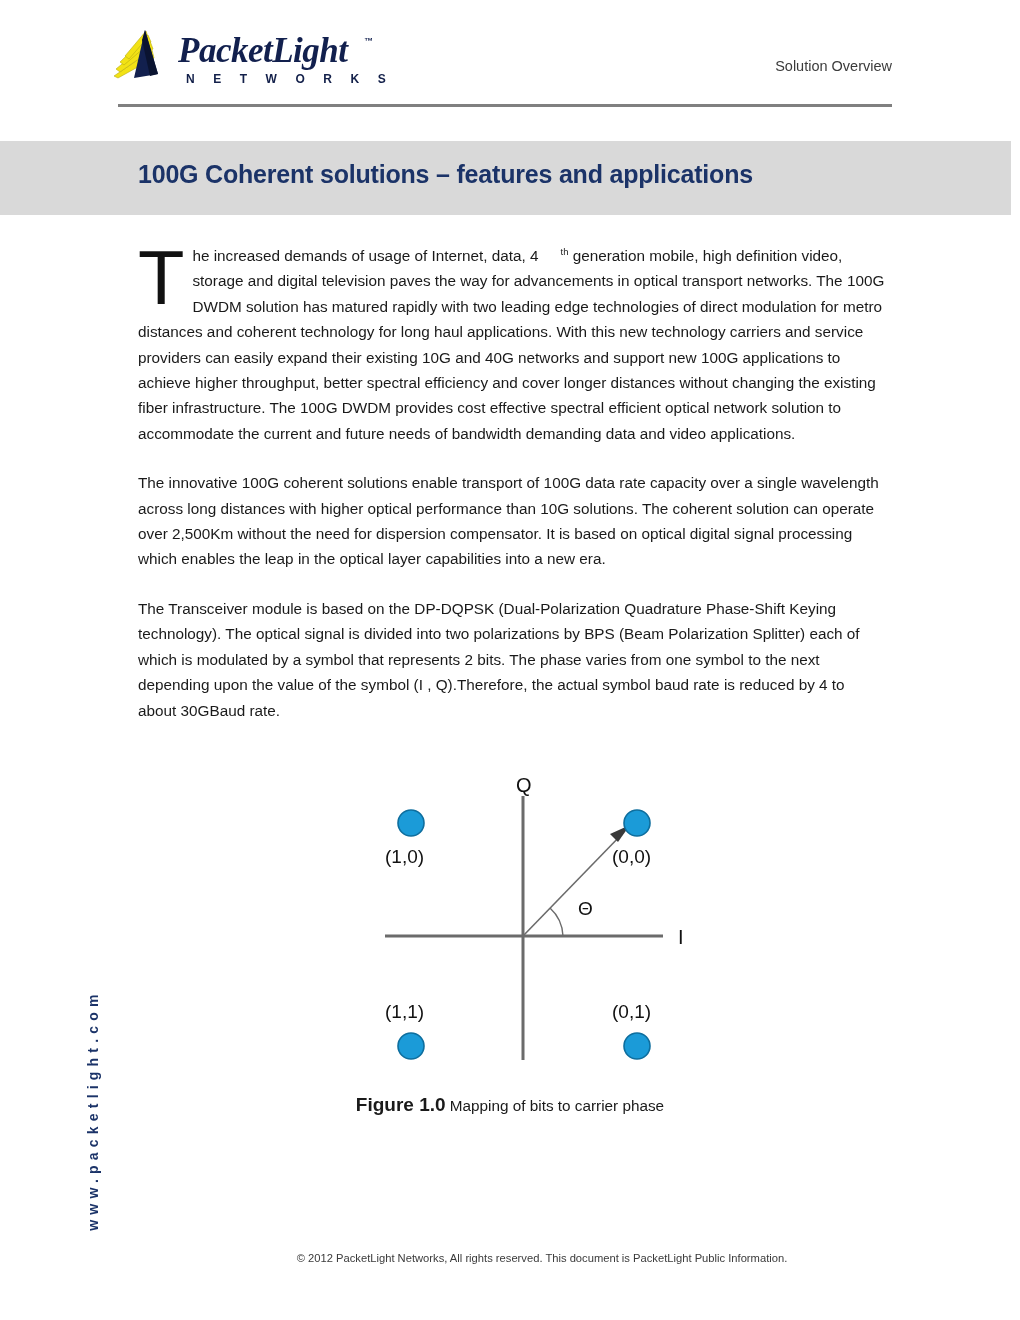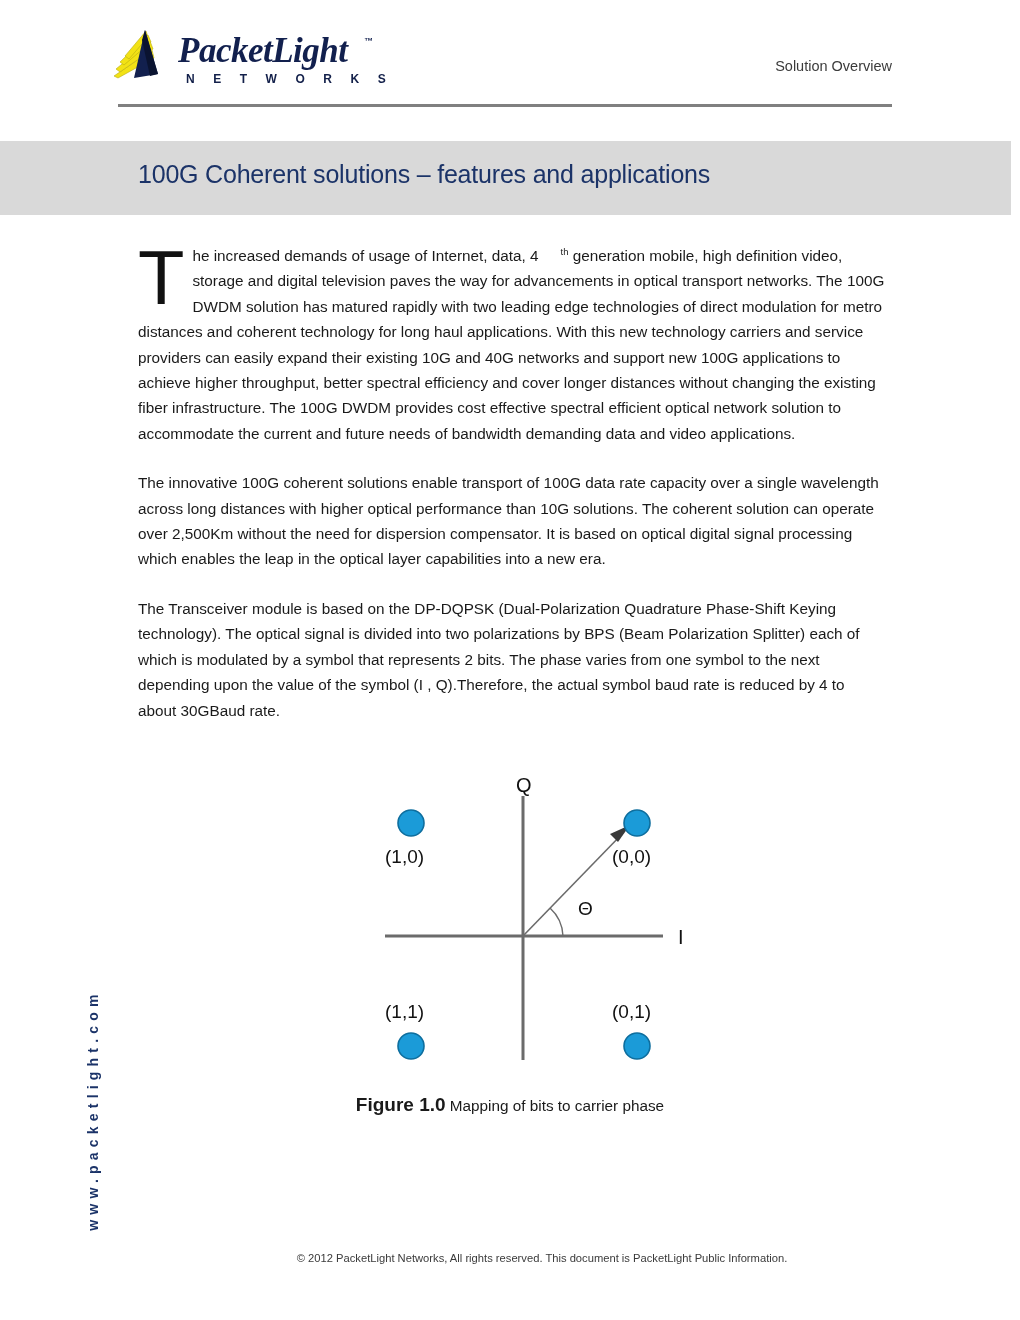--- a/index.html
+++ b/index.html
@@ -30,21 +30,21 @@
     background:#808080;
   }
 
   
   .banner{
     position:absolute;left:0;top:141px;width:1011px;height:74px;
     background:#d9d9d9;
   }
   .banner-title{
     position:absolute;left:138px;top:160px;
-    font-size:25px;font-weight:400;color:#1b3368;
+    font-size:25px;font-weight:700;color:#1b3368;
     letter-spacing:-0.2px;white-space:nowrap;
   }
 
   
   .body-col{position:absolute;left:138px;top:243px;width:748px;}
   .para{
     font-size:15.3px;line-height:25.4px;color:#1a1a1a;
     margin:0 0 24px 0;text-align:left;
   }
   .para.first{position:relative;min-height:110px;}

